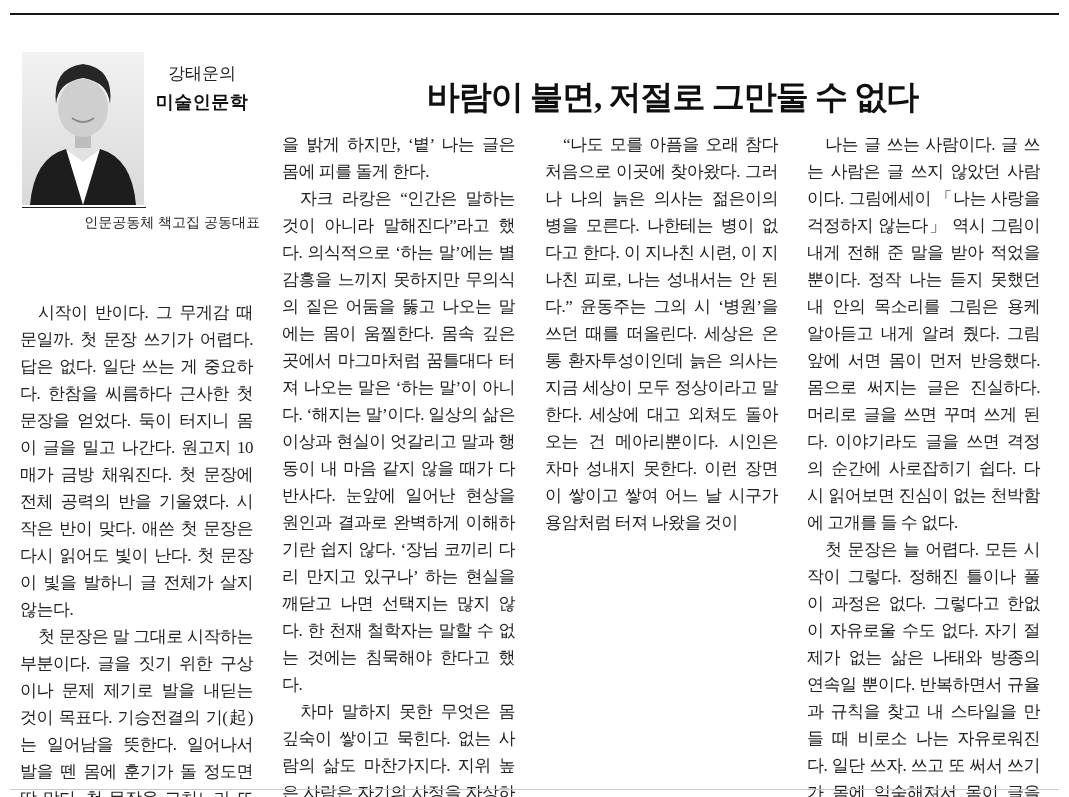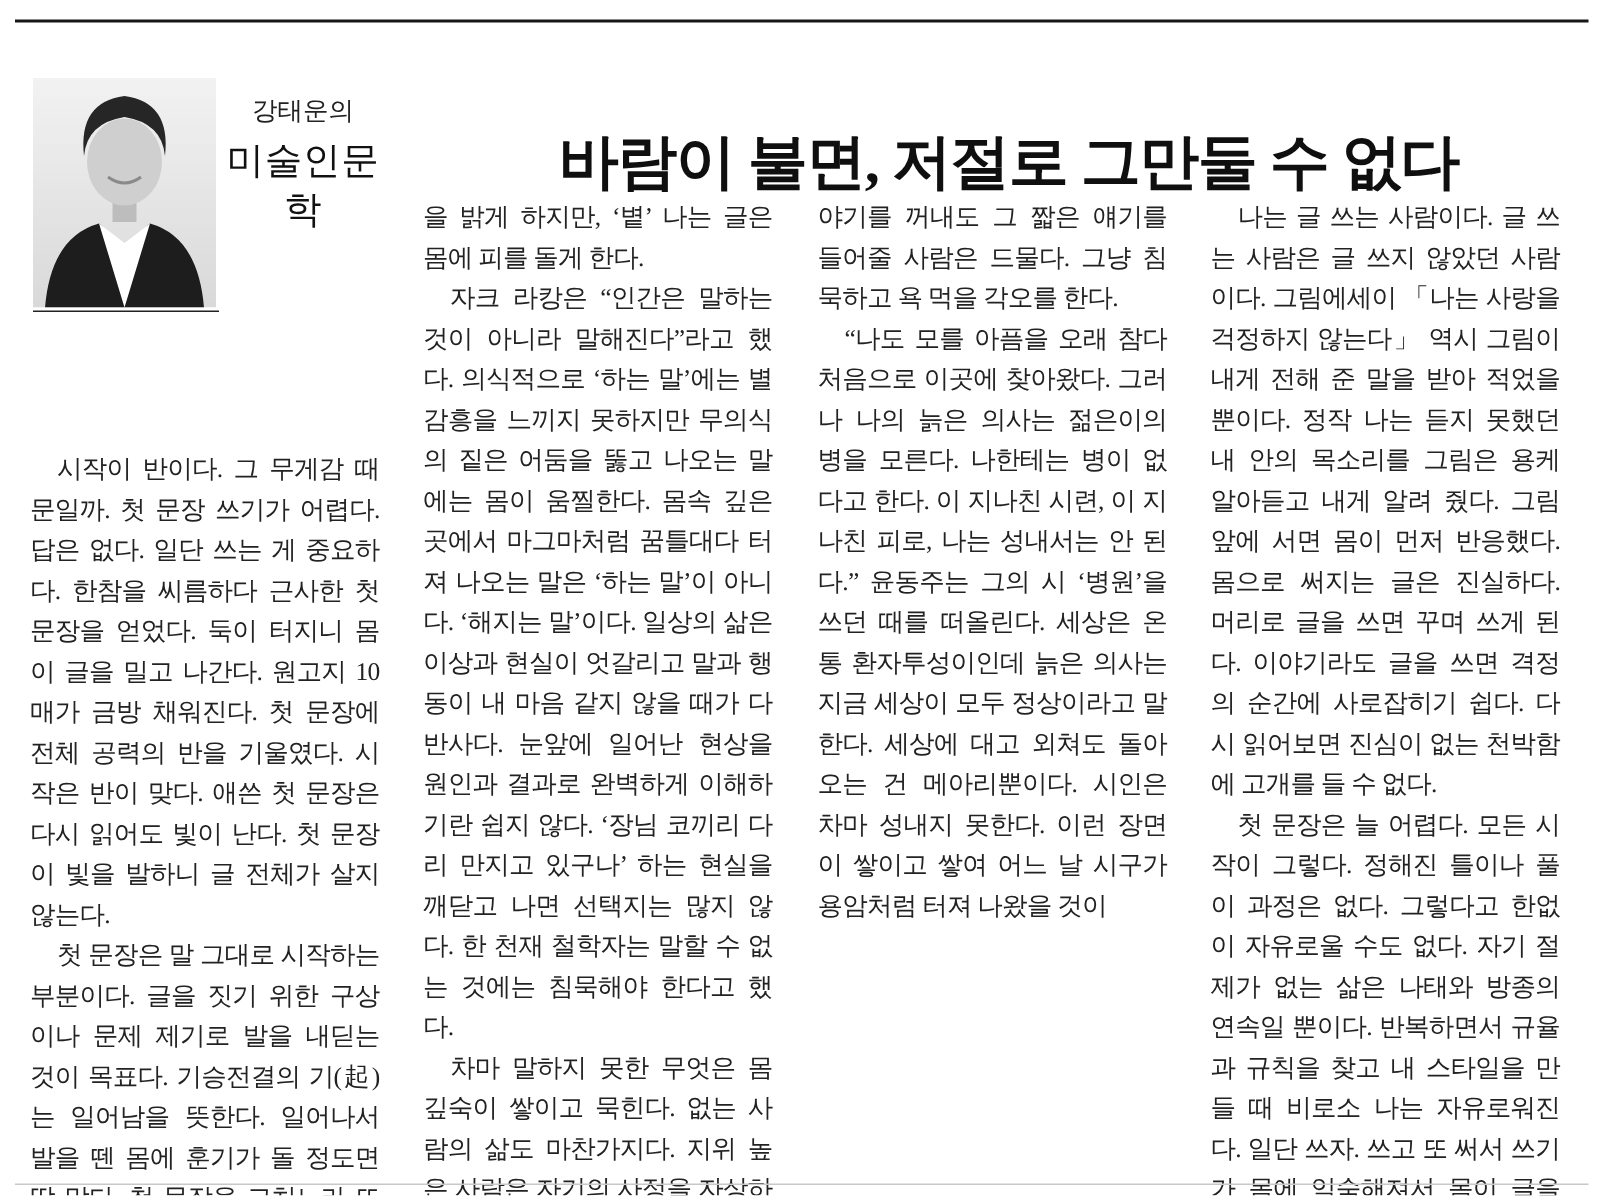--- a/index.html
+++ b/index.html
@@ -9,28 +9,28 @@
   }
   .top-rule { position:absolute; left:10px; top:13px; width:1049px; height:2px; background:#161616; }
   .bottom-rule { position:absolute; left:10px; top:789px; width:1049px; height:1px; background:#c8c8c8; }
 
   
   .profile { position:absolute; left:20px; top:52px; width:240px; height:185px; }
   .photo { position:absolute; left:2px; top:0; width:122px; height:153px; display:block; }
   .byline { position:absolute; left:124px; top:10px; width:116px; text-align:center;
             font-family:"Liberation Sans", sans-serif; }
   .byline-prefix { font-size:17px; color:#222; }
-  .column-title { font-size:25px; font-weight:normal; color:#111; margin-top:5px; letter-spacing:0.5px; }
+  .column-title { font-size:18px; font-weight:bold; color:#111; margin-top:5px; letter-spacing:0.5px; }
   .photo-divider { position:absolute; left:2px; top:155px; width:124px; height:1px; background:#222; }
   .caption { position:absolute; left:0; top:162px; width:240px; text-align:right;
              font-size:14px; color:#222; font-family:"Liberation Sans", sans-serif; }
 
   .headline {
     position:absolute; left:300px; top:53px; width:745px; text-align:center;
-    font-size:40px; font-weight:bold; color:#0f0f0f; letter-spacing:-1px; white-space:nowrap;
+    font-size:33px; font-weight:bold; color:#0f0f0f; letter-spacing:-1px; white-space:nowrap;
   }
 
   
   .col { position:absolute; width:233px; font-size:17px; line-height:27px;
          text-align:justify; word-break:break-all; letter-spacing:-0.5px; color:#222; }
   .col p { margin:0; }
   .col p.indent { text-indent:18px;font-family:Liberation Serif, serif; }
   .col-1 { left:20px;  top:299px; }
   .col-2 { left:282px; top:131px; }
   .col-3 { left:545px; top:131px; }
@@ -56,36 +56,36 @@
       <path d="M34 52 Q30 16 61 12 Q92 16 88 52 Q86 30 61 26 Q36 30 34 52 Z" fill="#262626"></path>
       <path d="M8 153 Q12 106 44 97 L61 112 L78 97 Q110 106 114 153 Z" fill="#1d1d1d"></path>
       <path d="M44 97 L61 153 L78 97 L61 110 Z" fill="#ffffff"></path>
       <path d="M50 66 Q61 74 72 66" stroke="#8a8a8a" stroke-width="2" fill="none"></path>
     </svg>
     <div class="byline">
       <div class="byline-prefix">강태운의</div>
       <div class="column-title">미술인문학</div>
     </div>
     <div class="photo-divider"></div>
+    <div class="caption">인문공동체 책고집 공동대표</div>
   </div>
 
   <h1 class="headline">바람이 불면, 저절로 그만둘 수 없다</h1>
 
   <div id="columns">
       <div class="col col-1">
         <p class="indent">시작이 반이다. 그 무게감 때문일까. 첫 문장 쓰기가 어렵다. 답은 없다. 일단 쓰는 게 중요하다. 한참을 씨름하다 근사한 첫 문장을 얻었다. 둑이 터지니 몸이 글을 밀고 나간다. 원고지 10매가 금방 채워진다. 첫 문장에 전체 공력의 반을 기울였다. 시작은 반이 맞다. 애쓴 첫 문장은 다시 읽어도 빛이 난다. 첫 문장이 빛을 발하니 글 전체가 살지 않는다.</p>
         <p class="indent">첫 문장은 말 그대로 시작하는 부분이다. 글을 짓기 위한 구상이나 문제 제기로 발을 내딛는 것이 목표다. 기승전결의 기(起)는 일어남을 뜻한다. 일어나서 발을 뗀 몸에 훈기가 돌 정도면 딱 맞다. 첫 문장을 고치느라 또 애를 쓴다. 첫 문장, 아니 첫 문단을 버렸다. 강은 건넜으니 배는 놓고 가는 게 순리 아닌가. 그것참, 글에 생기가 돈다. ‘빛’ 나는 글은 눈</p>
       </div>
       <div class="col col-2">
         <p class="">을 밝게 하지만, ‘볕’ 나는 글은 몸에 피를 돌게 한다.</p>
         <p class="indent">자크 라캉은 “인간은 말하는 것이 아니라 말해진다”라고 했다. 의식적으로 ‘하는 말’에는 별 감흥을 느끼지 못하지만 무의식의 짙은 어둠을 뚫고 나오는 말에는 몸이 움찔한다. 몸속 깊은 곳에서 마그마처럼 꿈틀대다 터져 나오는 말은 ‘하는 말’이 아니다. ‘해지는 말’이다. 일상의 삶은 이상과 현실이 엇갈리고 말과 행동이 내 마음 같지 않을 때가 다반사다. 눈앞에 일어난 현상을 원인과 결과로 완벽하게 이해하기란 쉽지 않다. ‘장님 코끼리 다리 만지고 있구나’ 하는 현실을 깨닫고 나면 선택지는 많지 않다. 한 천재 철학자는 말할 수 없는 것에는 침묵해야 한다고 했다.</p>
         <p class="indent">차마 말하지 못한 무엇은 몸 깊숙이 쌓이고 묵힌다. 없는 사람의 삶도 마찬가지다. 지위 높은 사람은 자기의 사정을 자상하게 설명하고 변명을 한다. 중요한 건 아무리 긴 이야기라도 경청하는 사람이 있다는 거다. 없는 사람은 자기 사정을 구구절절 다 얘기하고 살기 어렵다. 우선 변명할 엄두가 나지 않는다. 용기를 내서 이</p>
       </div>
       <div class="col col-3">
-        <p class="">야기를 꺼내도 그 짧은 얘기를 들어줄 사람은 드물다. 그냥 침묵하고 욕 먹을 각오를 한다.</p>
         <p class="indent">“나도 모를 아픔을 오래 참다 처음으로 이곳에 찾아왔다. 그러나 나의 늙은 의사는 젊은이의 병을 모른다. 나한테는 병이 없다고 한다. 이 지나친 시련, 이 지나친 피로, 나는 성내서는 안 된다.” 윤동주는 그의 시 ‘병원’을 쓰던 때를 떠올린다. 세상은 온통 환자투성이인데 늙은 의사는 지금 세상이 모두 정상이라고 말한다. 세상에 대고 외쳐도 돌아오는 건 메아리뿐이다. 시인은 차마 성내지 못한다. 이런 장면이 쌓이고 쌓여 어느 날 시구가 용암처럼 터져 나왔을 것이</p>
       </div>
       <div class="col col-4">
         <p class="indent">나는 글 쓰는 사람이다. 글 쓰는 사람은 글 쓰지 않았던 사람이다. 그림에세이 「나는 사랑을 걱정하지 않는다」 역시 그림이 내게 전해 준 말을 받아 적었을 뿐이다. 정작 나는 듣지 못했던 내 안의 목소리를 그림은 용케 알아듣고 내게 알려 줬다. 그림 앞에 서면 몸이 먼저 반응했다. 몸으로 써지는 글은 진실하다. 머리로 글을 쓰면 꾸며 쓰게 된다. 이야기라도 글을 쓰면 격정의 순간에 사로잡히기 쉽다. 다시 읽어보면 진심이 없는 천박함에 고개를 들 수 없다.</p>
         <p class="indent">첫 문장은 늘 어렵다. 모든 시작이 그렇다. 정해진 틀이나 풀이 과정은 없다. 그렇다고 한없이 자유로울 수도 없다. 자기 절제가 없는 삶은 나태와 방종의 연속일 뿐이다. 반복하면서 규율과 규칙을 찾고 내 스타일을 만들 때 비로소 나는 자유로워진다. 일단 쓰자. 쓰고 또 써서 쓰기가 몸에 익숙해져서 몸이 글을 밀고 나갈 때까지 쓰자. 바람이 불면, 저절로 그만둘 수 없다.</p>
       </div>
     </div>
 
   <div class="bottom-rule"></div>
 </div>

